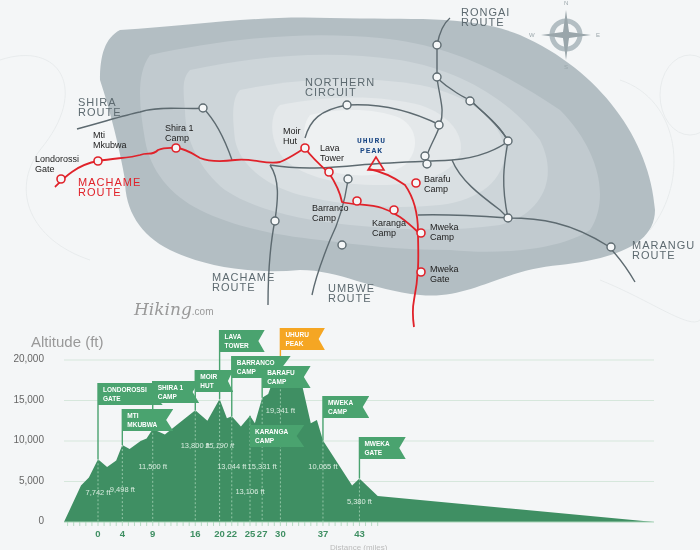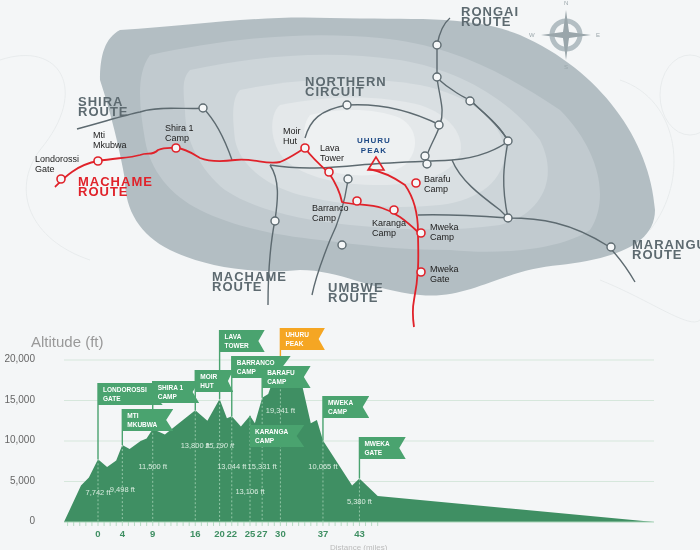--- a/index.html
+++ b/index.html
@@ -1,28 +1,28 @@
 <!DOCTYPE html>
 <html><head>
 <meta charset="utf-8">
 <style>
   html,body{margin:0;padding:0;}
   body{width:700px;height:550px;background:#f4f6f7;position:relative;overflow:hidden;font-family:"Liberation Sans",sans-serif;}
   svg{position:absolute;left:0;top:0;}
   .maplabel{position:absolute;font-size:9px;color:#222;line-height:10px;white-space:pre-line;}
-  .routelabel{position:absolute;font-size:13px;font-weight:bold;letter-spacing:1px;color:#5d6a70;line-height:10px;white-space:pre-line;}
+  .routelabel{position:absolute;font-size:11px;font-weight:normal;letter-spacing:1px;color:#5d6a70;line-height:10px;white-space:pre-line;}
   .red{color:#e0222a;}
-  .peaklabel{position:absolute;font-size:8px;font-weight:bold;letter-spacing:1px;color:#1e4a86;text-align:center;line-height:10px;white-space:pre-line;}
+  .peaklabel{position:absolute;font-size:8px;font-weight:bold;letter-spacing:1px;color:#1e4a86;text-align:center;line-height:10px;white-space:pre-line;font-family:Liberation Mono, monospace;}
   .compass{position:absolute;font-size:6px;color:#9aa6ab;}
   .logo{position:absolute;left:102px;top:300px;}
   .logo .t1{font-size:30px;color:#666;letter-spacing:0px;line-height:28px;}
   .logo .t2{font-size:17px;color:#999;font-style:italic;margin-left:32px;line-height:18px;font-family:"DejaVu Serif",serif;}
   .logo .t2 small{font-size:10px;font-style:normal;font-family:"Liberation Sans",sans-serif;}
   .ylabel{position:absolute;font-size:15px;color:#999;}
-  .ytick{position:absolute;font-size:10px;color:#666;text-align:right;width:35px;}
+  .ytick{position:absolute;font-size:10px;color:#666;text-align:right;width:44px;}
   .xtick{position:absolute;font-size:9.5px;color:#3f8f63;font-weight:bold;width:30px;text-align:center;}
   .flag{position:absolute;height:22px;padding:2px 16px 0 5px;font-size:6.5px;font-weight:bold;color:#fff;line-height:9px;white-space:pre-line;box-sizing:border-box;
         clip-path:polygon(0 0,100% 0,86% 50%,100% 100%,0 100%);}
   .alt{position:absolute;font-size:7.5px;color:#d8ecdf;width:60px;text-align:center;}
   .xlabel{position:absolute;font-size:8px;color:#bbb;}
 </style>
 </head>
 <body>
 
 <svg id="map-svg" width="700" height="330" viewBox="0 0 700 330">
@@ -144,20 +144,21 @@
 <span class="routelabel" style="left:632px;top:240px;">MARANGU
 ROUTE</span>
 <span class="routelabel" style="left:212px;top:272px;">MACHAME
 ROUTE</span>
 <span class="routelabel" style="left:328px;top:283px;">UMBWE
 ROUTE</span>
 <span class="peaklabel" style="left:357px;top:136px;">UHURU
 PEAK</span>
 
 <div class="logo">
+  <div class="t2"><span>Hiking</span><small>.com</small></div>
 </div>
 
 <svg id="chart-svg" width="700" height="550" viewBox="0 0 700 550">
   <g id="grid" stroke="#d6e7dc" stroke-width="1">
       <line x1="64" x2="654" y1="481.5" y2="481.5"></line>
       <line x1="64" x2="654" y1="441" y2="441"></line>
       <line x1="64" x2="654" y1="400.5" y2="400.5"></line>
       <line x1="64" x2="654" y1="360" y2="360"></line>
     </g>
   <path id="area" fill="#3f8f63" d="M64,522 L81.0,485.6 L88.9,477.4 L98.0,459.3 L107.1,466.9 L116.2,460.4 L122.3,445.1 L129.6,449.1 L140.6,441.0 L146.6,438.6 L152.7,428.9 L164.9,434.5 L177.0,424.8 L195.3,410.2 L207.4,420.8 L219.6,399.0 L226.9,418.3 L231.8,416.3 L240.9,426.4 L250.0,415.8 L254.9,423.2 L262.2,397.8 L268.2,394.0 L277.4,368.1 L280.4,365.3 L298.6,369.7 L310.8,423.2 L316.9,419.9 L323.0,440.5 L352.1,485.6 L359.4,478.4 L377.7,496.1 L654,522 Z"></path>

